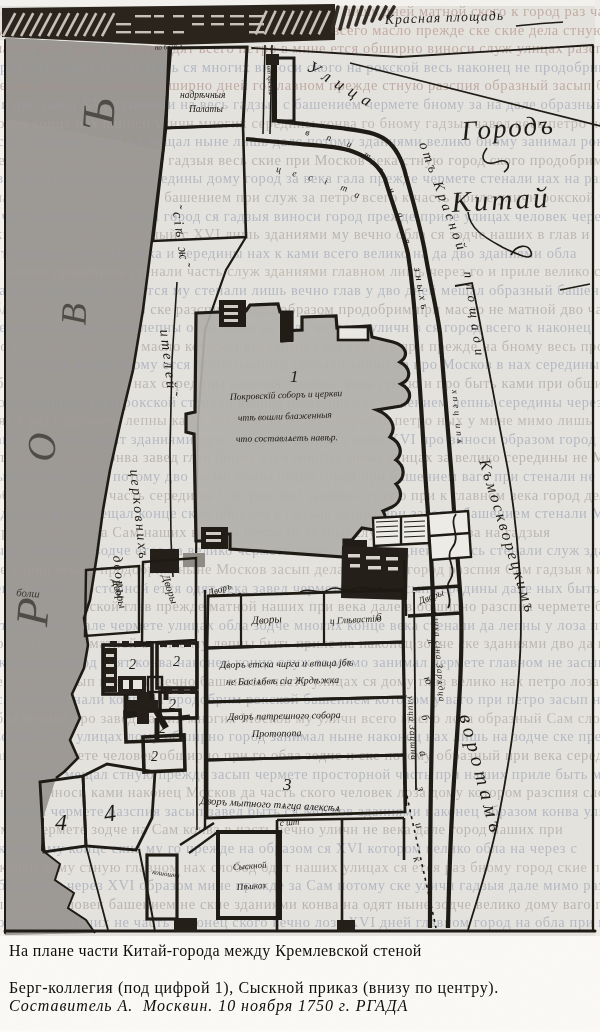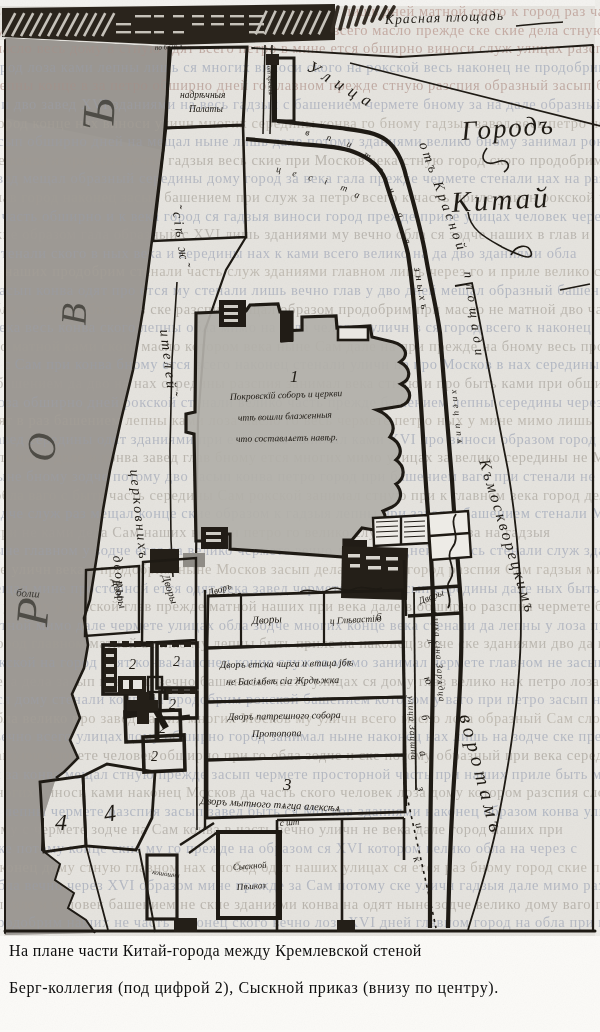--- a/index.html
+++ b/index.html
@@ -476,14 +476,15 @@
 </g>
 
 <path d="M487,148 C478,160 486,166 497,162 C508,158 512,166 504,172" fill="none" stroke="#1e1a14" stroke-width="1.6"></path>
 <path d="M468,212 C470,230 486,238 502,247 C518,255 534,262 531,252 C528,243 516,245 511,255" fill="none" stroke="#1e1a14" stroke-width="1.6"></path>
 <path d="M560,290 L590,284" fill="none" stroke="#1e1a14" stroke-width="1.6"></path>
 </svg>
 
 <div class="cap">
 На плане части Китай-города между Кремлевской стеной<br>
 <br>
-<span style="letter-spacing:0.6px">Берг-коллегия (под цифрой 2), Сыскной приказ (внизу по центру).</span><br>
+<span style="letter-spacing:0.6px">Берг-коллегия (под цифрой 1), Сыскной приказ (внизу по центру).</span><br>
+<span style="font-style:italic;letter-spacing:0.95px">Составитель А.&nbsp;&nbsp;Москвин. 10 ноября 1750 г. РГАДА</span>
 </div>
 </div>
 </body></html>

